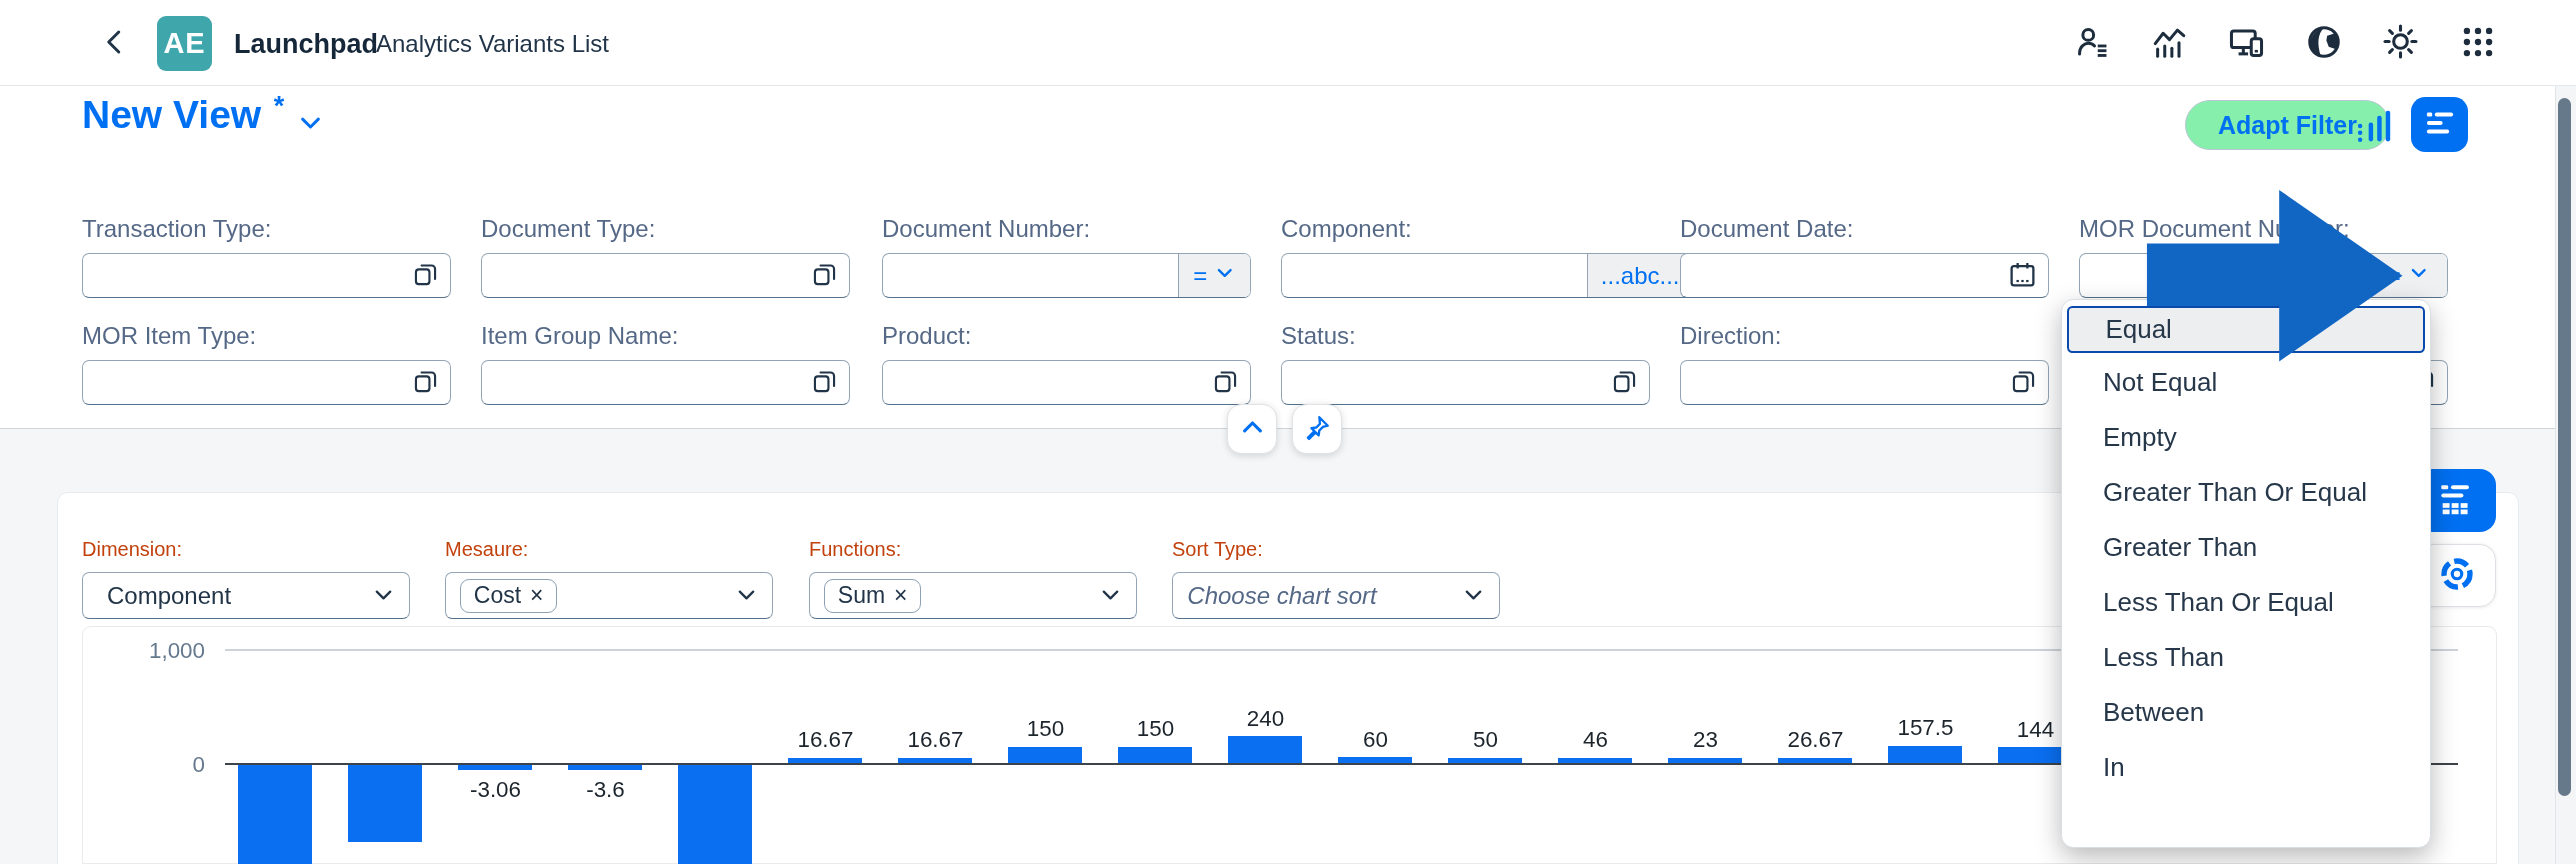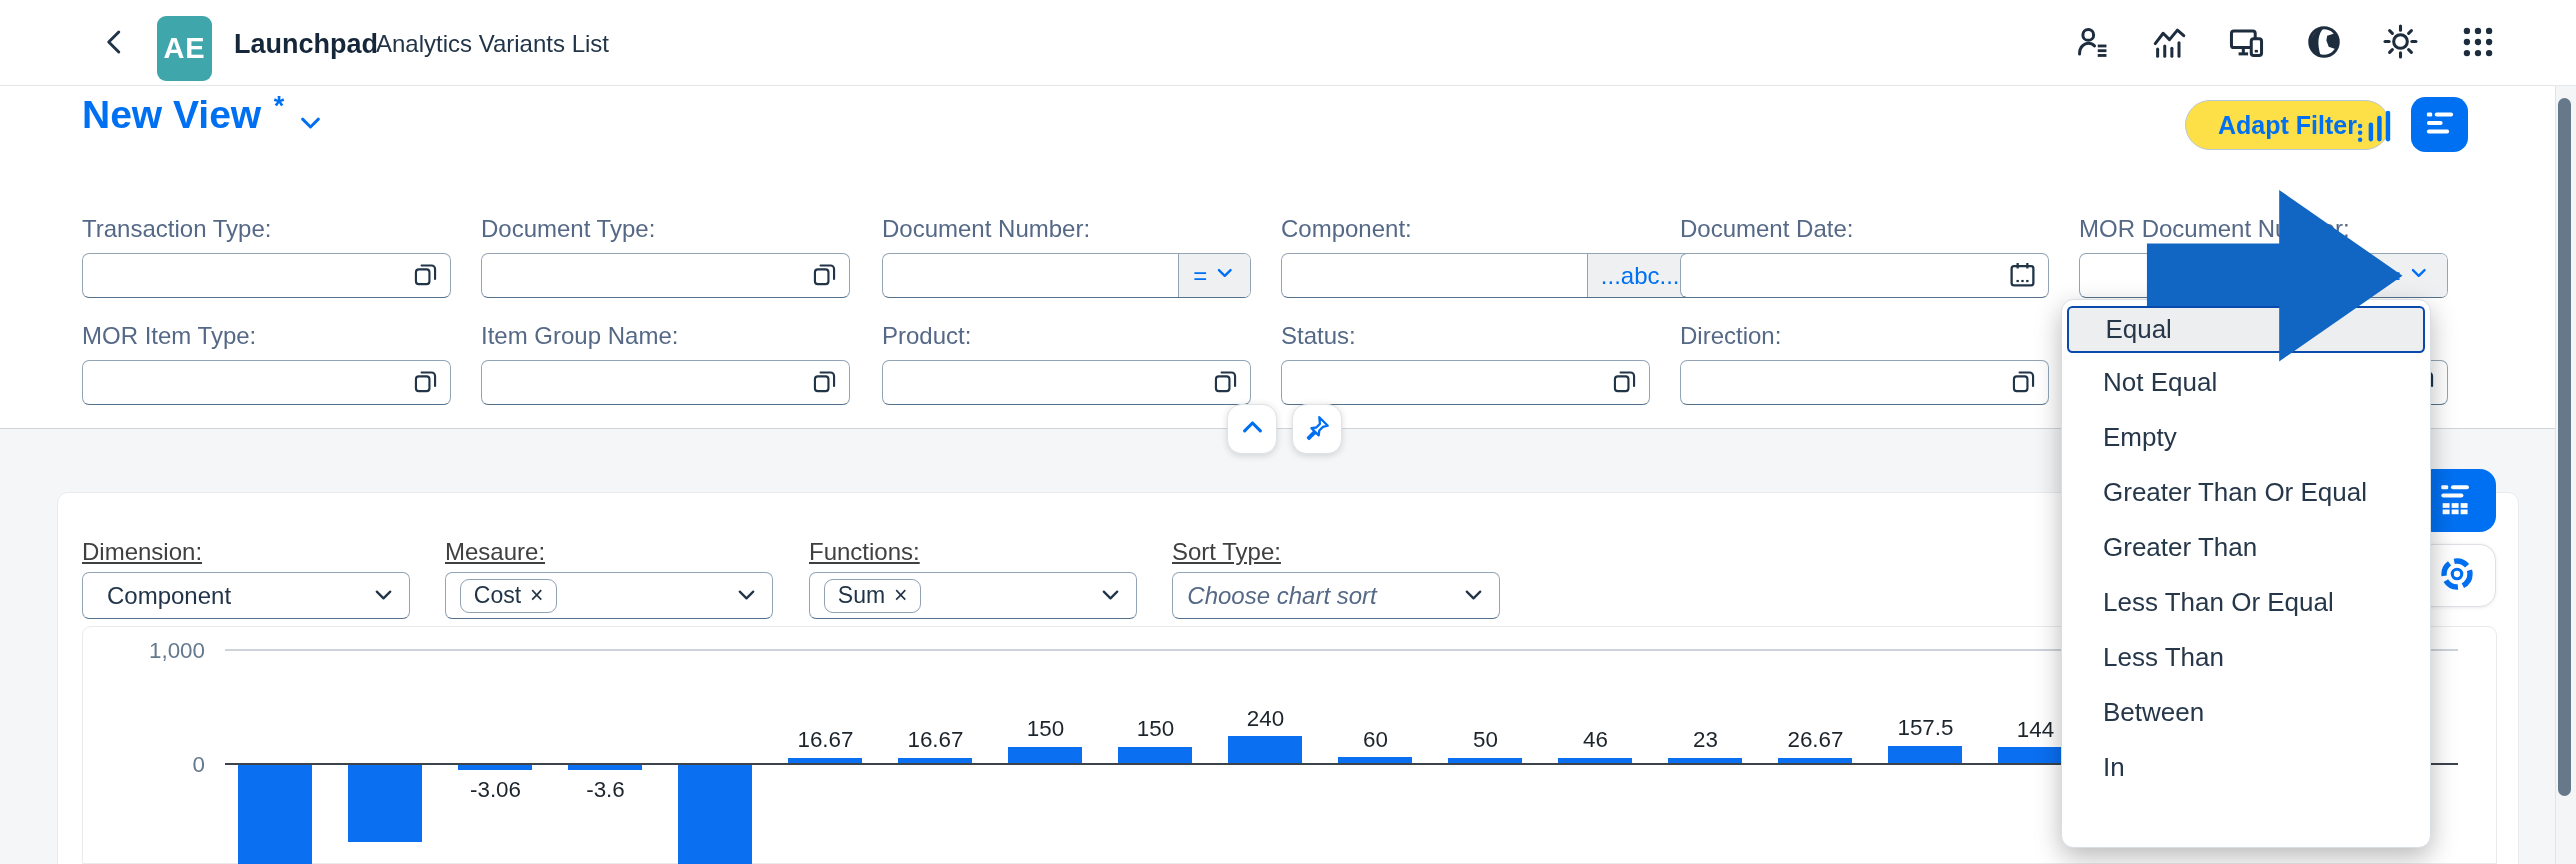--- a/index.html
+++ b/index.html
@@ -3,53 +3,53 @@
 <meta charset="utf-8">
 <style>
   * { margin:0; padding:0; box-sizing:border-box; }
   html,body { width:2576px; height:864px; overflow:hidden; }
   body { position:relative; font-family:"Liberation Sans", sans-serif; background:#fff; color:#1d2d3e; }
   .abs { position:absolute; }
 
   
   .hdr { left:0; top:0; width:2576px; height:86px; background:#fff; border-bottom:1.8px solid #e5e8ea; z-index:90; }
   .hdr-back { left:93px; top:21.5px; width:43px; height:43px; display:flex; align-items:center; justify-content:center; cursor:pointer; }
-  .hdr-logo { left:157px; top:16px; width:55px; height:65px; border-radius:9px; display:flex; align-items:center; justify-content:center; color:#fff; font-weight:bold; font-size:29px; letter-spacing:0.9px; }
+  .hdr-logo { left:157px; top:16px; width:55px; height:55px; border-radius:9px; display:flex; align-items:center; justify-content:center; color:#fff; font-weight:bold; font-size:29px; letter-spacing:0.9px; }
   .hdr-app { left:234px; top:29px; font-size:27px; font-weight:bold; color:#16273a; }
   .hdr-sub { left:376px; top:30px; font-size:24px; color:#223548; }
   .hdr-icons { right:79px; top:0; height:86px; display:flex; align-items:center; gap:38px; position:absolute; }
   .hdr-icons .hbtn { width:39px; height:39px; display:flex; align-items:center; justify-content:center; cursor:pointer; }
 
   
   .view-title { left:82px; top:93px; display:flex; align-items:flex-start; gap:12.5px; }
   .view-title .t { font-size:39px; font-weight:bold; color:#0070f2; }
   .view-title .star { font-size:27px; font-weight:bold; color:#0070f2; margin-top:-1.8px; }
   .view-title .chev { margin-top:16px; }
-  .adapt-btn { left:2185px; top:100px; height:50px; padding:0 32px; border:1.8px solid #bac7d4; border-radius:25px; background:#fde047; color:#0070f2; font-size:25px; font-weight:bold; display:flex; align-items:center; cursor:pointer; }
+  .adapt-btn { left:2185px; top:100px; height:50px; padding:0 32px; border:1.8px solid #bac7d4; border-radius:25px; background:#86efac; color:#0070f2; font-size:25px; font-weight:bold; display:flex; align-items:center; cursor:pointer; }
   .mini-chart-btn { left:2352px; top:104px; width:47px; height:43px; display:flex; align-items:center; justify-content:center; cursor:pointer; }
   .bluebox-btn { left:2411px; top:97px; width:57px; height:55px; border-radius:14.3px; background:#0070f2; display:flex; align-items:center; justify-content:center; cursor:pointer; }
 
   
   .filterbar { left:0; top:86px; width:2555px; height:343px; background:#fff; border-bottom:1.8px solid #cfd5da; }
   .f-label { font-size:24px; color:#556987; white-space:nowrap; }
   .f-field { height:45px; background:#fff; border:1.8px solid #93a5b5; border-bottom-color:#55728c; border-radius:7.2px; display:flex; align-items:center; cursor:text; }
   .f-main { flex:1; height:100%; display:flex; align-items:center; justify-content:flex-end; padding-right:10.7px; }
   .f-seg { height:100%; border-left:1.8px solid #93a5b5; background:#eef0f2; border-radius:0 5.4px 5.4px 0; display:flex; align-items:center; justify-content:center; gap:7.2px; color:#0070f2; font-size:24px; cursor:pointer; }
 
   
   .round-btn { width:50px; height:50px; background:#fff; border:0.9px solid #dfe3e6; border-radius:14.3px; box-shadow:0 1.8px 7.2px rgba(0,0,0,.14); display:flex; align-items:center; justify-content:center; cursor:pointer; z-index:20; }
 
   
   .content-bg { left:0; top:429px; width:2555px; height:435px; background:#f5f6f7; }
   .card { left:57px; top:492px; width:2462px; height:376px; background:#fff; border:0.9px solid #e8ebee; border-radius:10.7px 10.7px 0 0; z-index:1; }
   .side-btn { width:79px; height:63px; border-radius:16px; display:flex; align-items:center; justify-content:center; z-index:5; cursor:pointer; }
   .side-btn.sel { background:#0070f2; }
   .side-btn.plain { background:#fff; border:0.9px solid #dde1e5; box-shadow:0 0.9px 3.6px rgba(0,0,0,.08); }
 
-  .c-label { font-size:24px; color:#404040; z-index:4;text-decoration:underline; }
+  .c-label { font-size:20px; color:#c2410c; z-index:4; }
   .c-select { height:47px; width:328px; background:#fff; border:1.8px solid #93a5b5; border-bottom-color:#55728c; border-radius:7.2px; display:flex; align-items:center; padding:0 14.3px; z-index:4; cursor:pointer; }
   .c-select .val { font-size:24px; color:#223548; }
   .c-select .ph { font-size:24px; color:#556987; font-style:italic; }
   .c-select .spacer { flex:1; }
   .chip { height:34px; border:1.8px solid #8fa2b3; border-radius:9px; padding:0 12.5px; display:flex; align-items:center; gap:9px; font-size:23px; color:#223548; background:#fff; }
   .chip .x { font-size:23px; color:#223548; cursor:pointer; }
 
   
   .chart-frame { left:82px; top:626px; width:2415px; height:238px; background:#fff; border:0.9px solid #e8eaec; border-radius:9px 9px 0 0; z-index:2; }
   .chart-layer { left:0; top:0; width:2576px; height:864px; z-index:3; pointer-events:none; }

